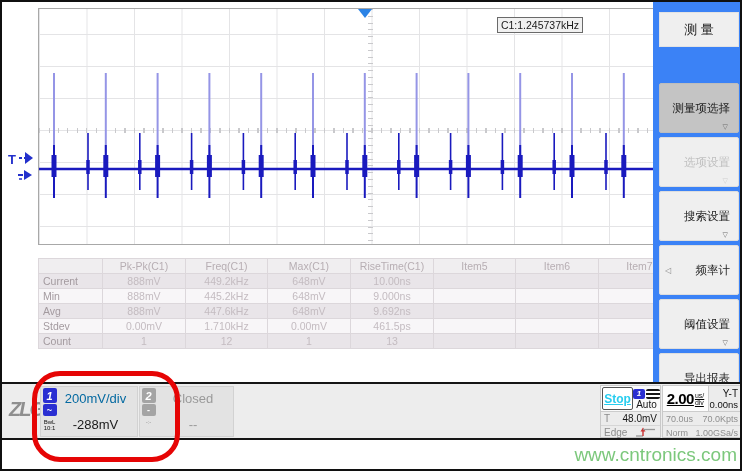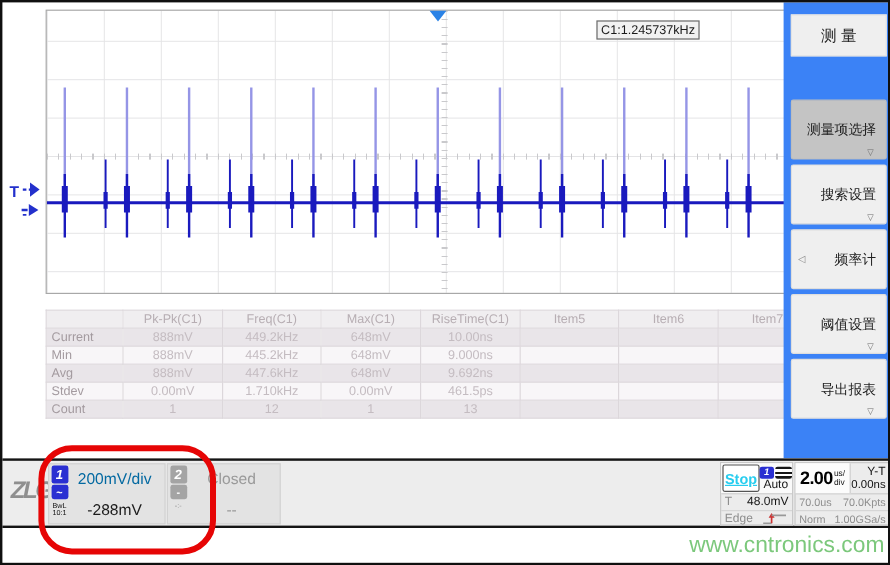--- a/index.html
+++ b/index.html
@@ -87,21 +87,21 @@
     background:linear-gradient(#161616 0 2px,#fff 2px 4px,#161616 4px 6px,#fff 6px 8px,#161616 8px 10px);}
   .trig-mode{font-size:10px;color:#161616;line-height:11px;}
   .trow{height:13px;display:flex;align-items:center;justify-content:space-between;padding:0 3px;}
   .trow .lab{color:#8c8c8c;}
   .trow .val{color:#161616;}
 
   #tbpanel{position:absolute;left:660px;top:1px;width:80px;height:53px;background:#ececec;
     border:1px solid #c9c9c9;box-sizing:border-box;font-size:9px;}
   .tbrow1{height:25px;display:flex;border-bottom:1px solid #cccccc;}
   .tb-scale{width:45px;background:#fcfcfc;border-right:1px solid #cccccc;display:flex;
-    align-items:center;justify-content:center;}
+    align-items:center;justify-content:center;text-decoration:underline;}
   .tb-num{font-size:15px;color:#000;font-weight:bold;letter-spacing:-0.5px;}
   .tb-unit{font-size:7px;line-height:7px;color:#111;margin-left:1px;}
   .tb-right{flex:1;display:flex;flex-direction:column;align-items:flex-end;justify-content:center;
     padding-right:3px;color:#111;}
   .tb-right .yt{font-size:10px;}
   .tb-right .dly{font-size:9.5px;}
   .tbrow{height:13px;display:flex;align-items:center;justify-content:space-between;
     padding:0 3px;color:#8e8e8e;}
 
   #watermark{position:absolute;right:5px;top:444px;font-size:19px;color:#7cc87c;z-index:30;}
@@ -274,20 +274,24 @@
     </table>
   </div>
 
   <div id="sidebar">
     <div class="sb-title">测 量</div>
     <div id="sb-items">
         <div class="sb-item active">
           <span class="sb-label">测量项选择</span>
           <span class="arr-down">▽</span>
         </div>
+        <div class="sb-item disabled">
+          <span class="sb-label">选项设置</span>
+          <span class="arr-down">▽</span>
+        </div>
         <div class="sb-item ">
           <span class="sb-label">搜索设置</span>
           <span class="arr-down">▽</span>
         </div>
         <div class="sb-item ">
           <span class="arr-left">◁</span>
           <span class="sb-label">频率计</span>
         </div>
         <div class="sb-item ">
           <span class="sb-label">阈值设置</span>

